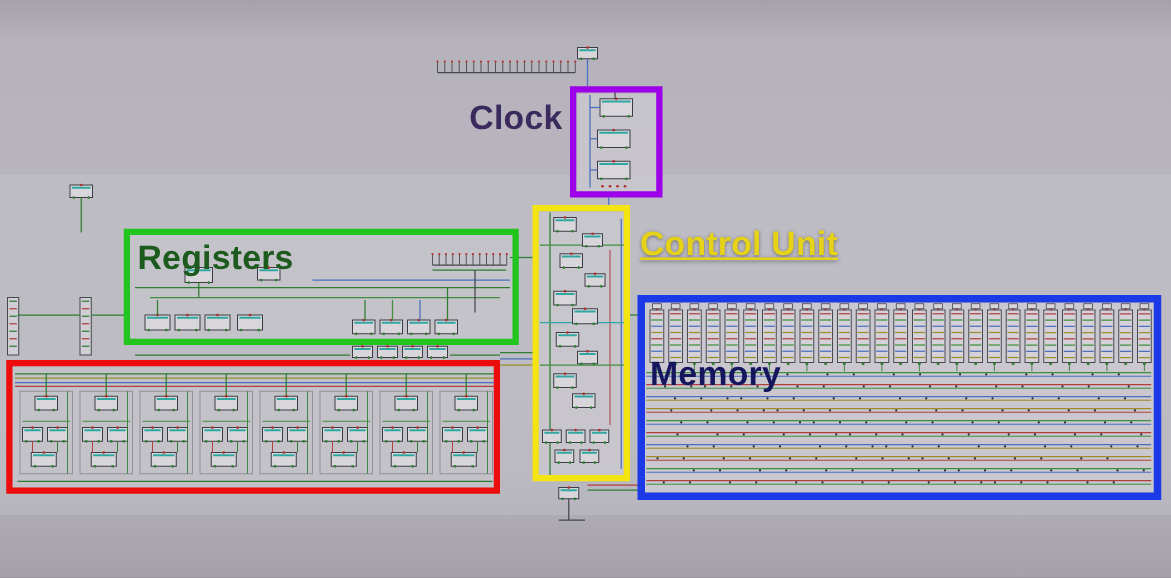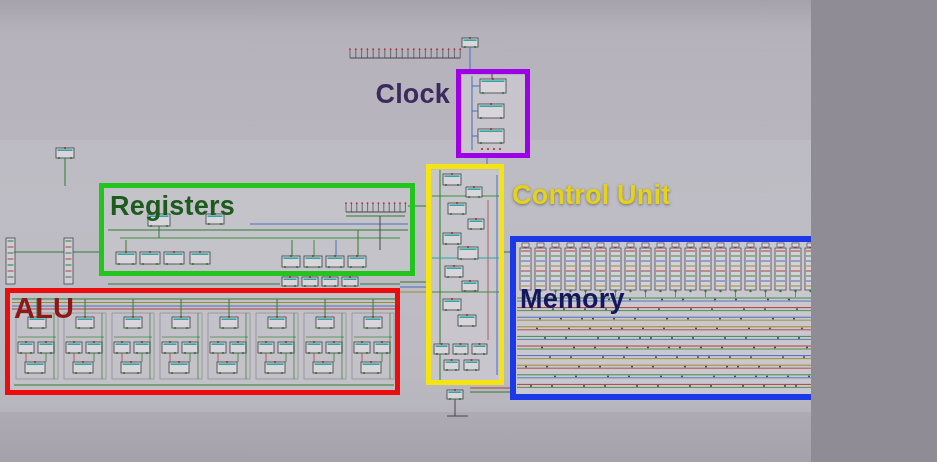--- a/index.html
+++ b/index.html
@@ -1,17 +1,17 @@
 <!DOCTYPE html>
 <html><head>
 <meta charset="utf-8">
 <style>
   html,body{margin:0;padding:0;background:#8f8c96;}
   .stage{
-    position:relative;width:811px;height:462px;overflow:hidden;
+    position:relative;width:937px;height:462px;overflow:hidden;
     background:linear-gradient(180deg,#a5a2ab 0%,#b5b2bb 7%,#bab7c0 45%,#b6b3bc 80%,#a4a1aa 100%);
     font-family:"Liberation Sans",sans-serif;
   }
   #circuit-svg{position:absolute;left:0;top:0;}
   .region{position:absolute;box-sizing:border-box;border:5px solid #888;background:transparent;}
   .region-clock{left:456px;top:69px;width:74px;height:89px;}
   .region-registers{left:99px;top:183px;width:316px;height:93px;}
   .region-control-unit{left:426px;top:164px;width:78px;height:221px;}
   .region-alu{left:5px;top:288px;width:395px;height:107px;}
   .region-memory{left:510px;top:236px;width:419px;height:164px;border-width:6px;}
@@ -1081,17 +1081,16 @@
   </svg>
 
   <div class="region region-clock" style="border-color: rgb(157, 0, 232);"></div>
   <div class="region region-registers" style="border-color: rgb(34, 196, 30);"></div>
   <div class="region region-control-unit" style="border-color: rgb(243, 228, 18);"></div>
   <div class="region region-alu" style="border-color: rgb(236, 12, 12);"></div>
   <div class="region region-memory" style="border-color: rgb(27, 57, 230);"></div>
 
   <div class="label label-clock" style="color: rgb(59, 42, 94);">Clock</div>
   <div class="label label-registers" style="color: rgb(29, 90, 29);">Registers</div>
-  <div class="label label-control-unit" style="color: rgb(230, 210, 23);">Control Unit</div>
-  <div class="label label-alu" style="color: rgb(142, 23, 23);">ALU</div>
+  <div class="label label-control-unit" style="color: rgb(230, 210, 23); text-decoration: underline;">Control Unit</div>
   <div class="label label-memory" style="color: rgb(22, 22, 94);">Memory</div>
 
 </div>
 
 </body></html>

